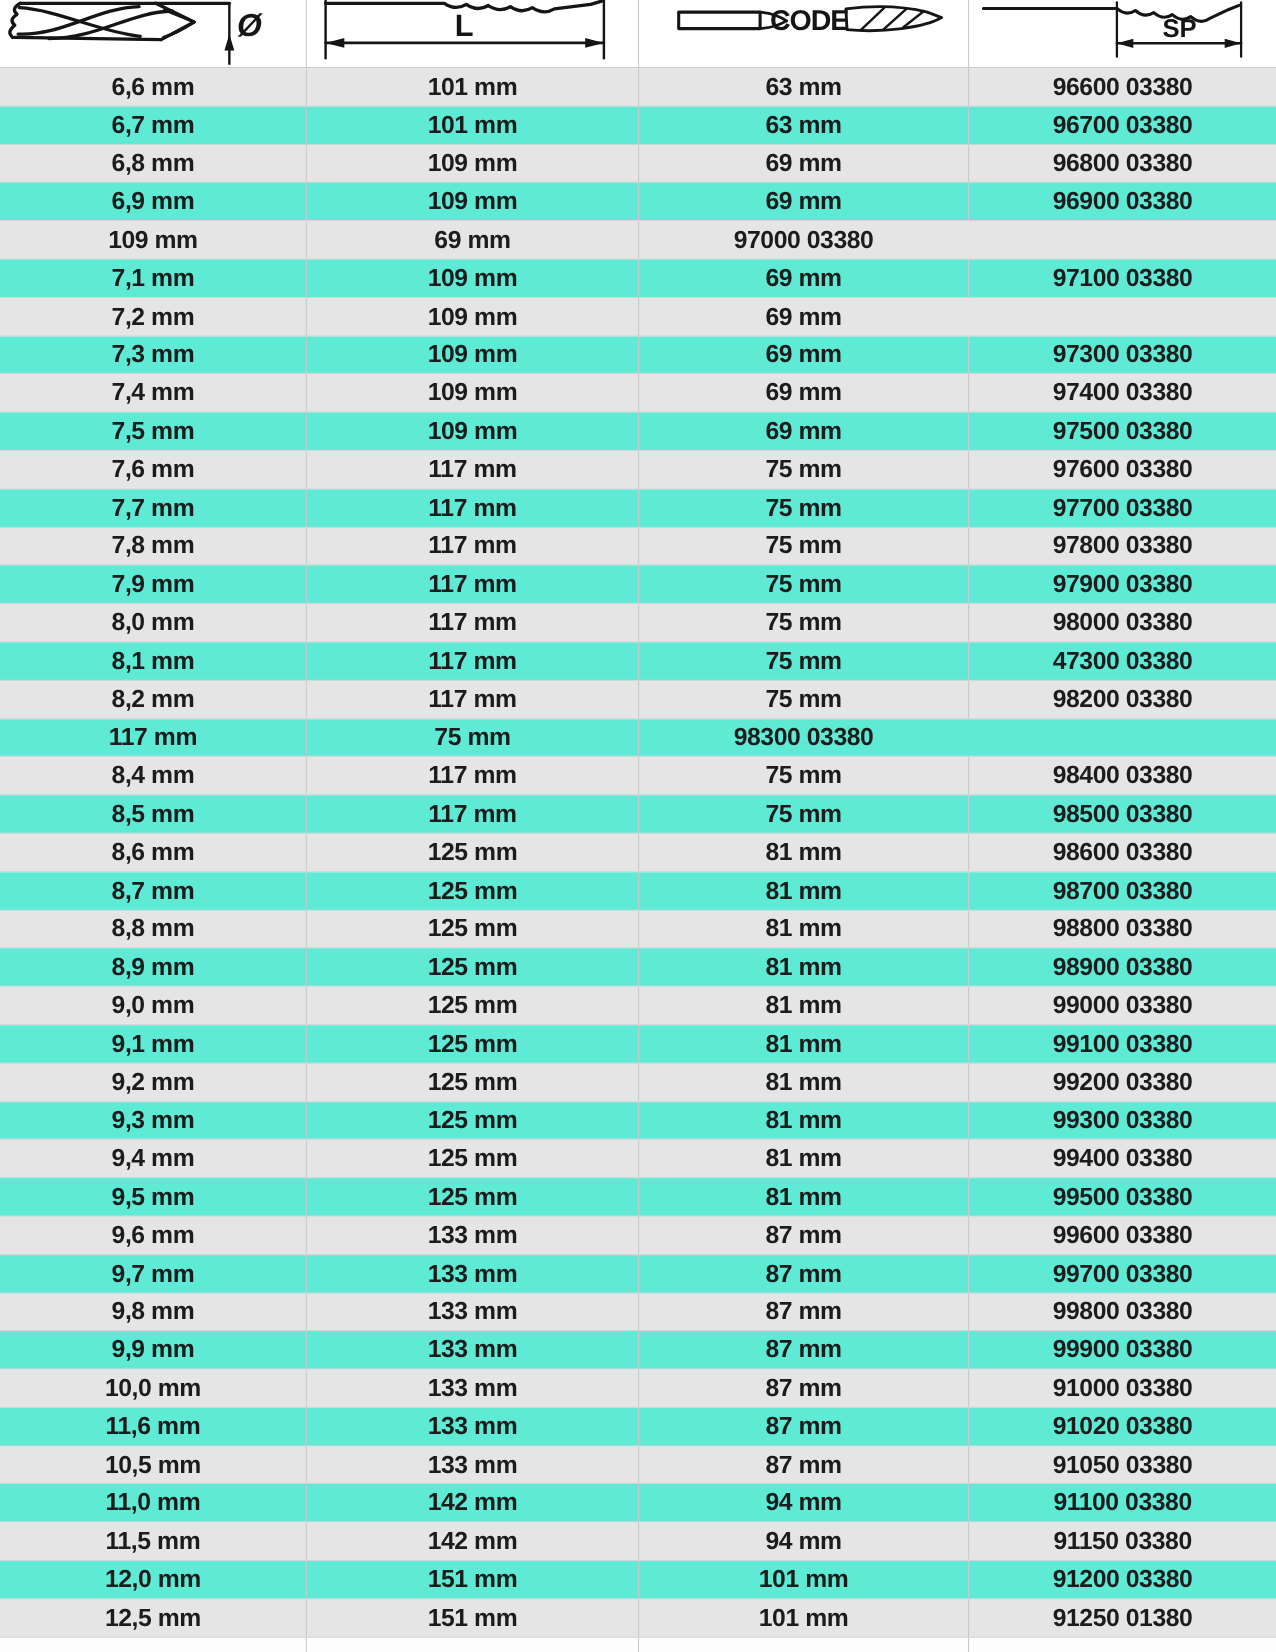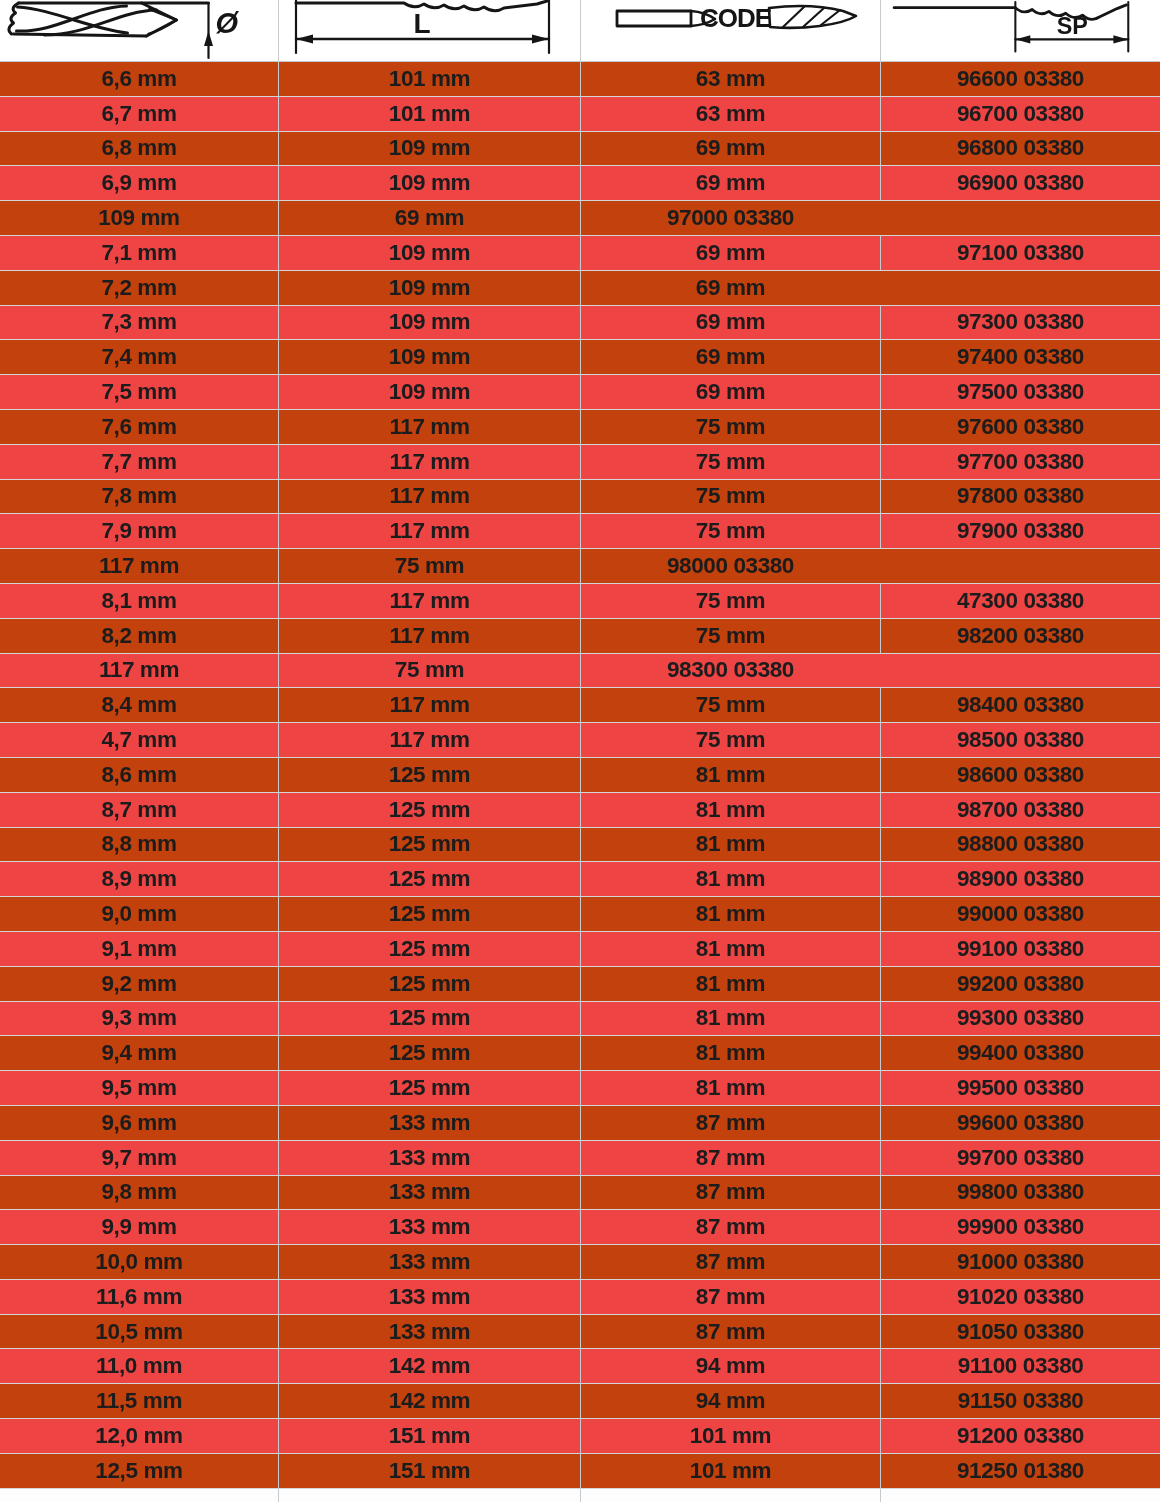--- a/index.html
+++ b/index.html
@@ -31,24 +31,24 @@
     font-family: "Liberation Sans", "DejaVu Sans", sans-serif;
     font-weight: bold;
   }
 
   
   .row {
     display: grid;
     grid-template-columns: 278px 302px 300px 280px;
     height: 34.8px;
     align-items: center;
-    background: #ef4444;
+    background: #5eead4;
     border-bottom: 1px solid #d2d6d9;
   }
-  .row.alt { background: #c2410c; text-align: center; }
+  .row.alt { background: #e5e5e5; text-align: center; }
   .cell {
     height: 100%;
     display: flex;
     align-items: center;
     justify-content: center;
     font-size: 22.5px;
     font-weight: 700;
     letter-spacing: -0.4px;
     white-space: nowrap;
   }
@@ -221,20 +221,21 @@
         <div class="cell">75 mm</div>
         <div class="cell">97800 03380</div>
       </div>
       <div class="row">
         <div class="cell">7,9 mm</div>
         <div class="cell">117 mm</div>
         <div class="cell">75 mm</div>
         <div class="cell">97900 03380</div>
       </div>
       <div class="row alt">
+        <div class="cell">8,0 mm</div>
         <div class="cell">117 mm</div>
         <div class="cell">75 mm</div>
         <div class="cell">98000 03380</div>
       </div>
       <div class="row">
         <div class="cell">8,1 mm</div>
         <div class="cell">117 mm</div>
         <div class="cell">75 mm</div>
         <div class="cell">47300 03380</div>
       </div>
@@ -249,21 +250,21 @@
         <div class="cell">75 mm</div>
         <div class="cell">98300 03380</div>
       </div>
       <div class="row alt">
         <div class="cell">8,4 mm</div>
         <div class="cell">117 mm</div>
         <div class="cell">75 mm</div>
         <div class="cell">98400 03380</div>
       </div>
       <div class="row">
-        <div class="cell">4,7 mm</div>
+        <div class="cell">8,5 mm</div>
         <div class="cell">117 mm</div>
         <div class="cell">75 mm</div>
         <div class="cell">98500 03380</div>
       </div>
       <div class="row alt">
         <div class="cell">8,6 mm</div>
         <div class="cell">125 mm</div>
         <div class="cell">81 mm</div>
         <div class="cell">98600 03380</div>
       </div>

